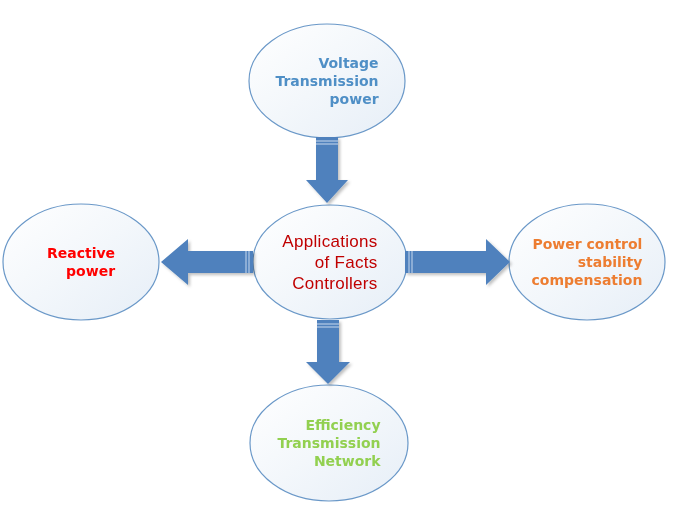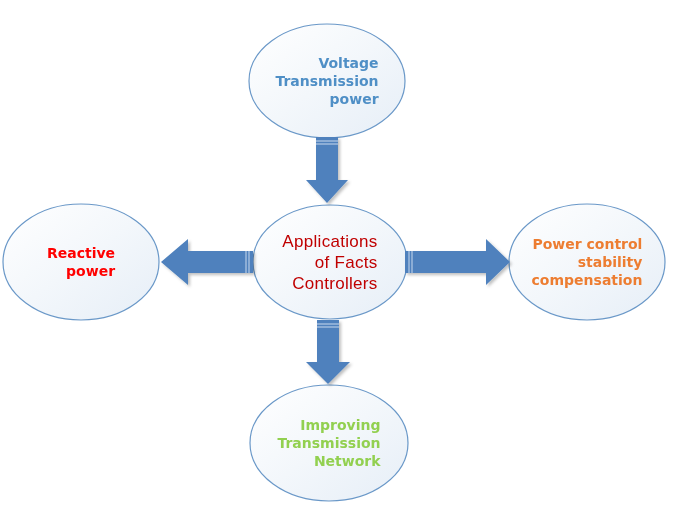--- a/index.html
+++ b/index.html
@@ -79,17 +79,17 @@
 </div>
 <div class="node-text" style="left:509px;top:204px;width:156px;height:116px;">
   <div id="t-right" style="color: rgb(237, 125, 49);">
       <span>Power control</span>
       <span>stability</span>
       <span>compensation</span>
     </div>
 </div>
 <div class="node-text" style="left:250px;top:385px;width:158px;height:116px;">
   <div id="t-bottom" style="color: rgb(146, 208, 80);">
-      <span>Improving</span>
+      <span>Efficiency</span>
       <span>Transmission</span>
       <span>Network</span>
     </div>
 </div>
 
 </body></html>

